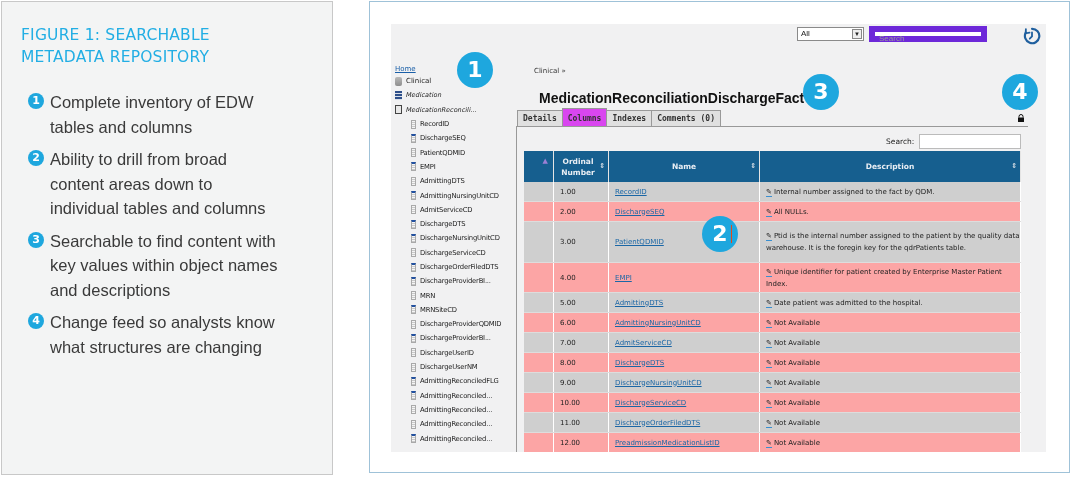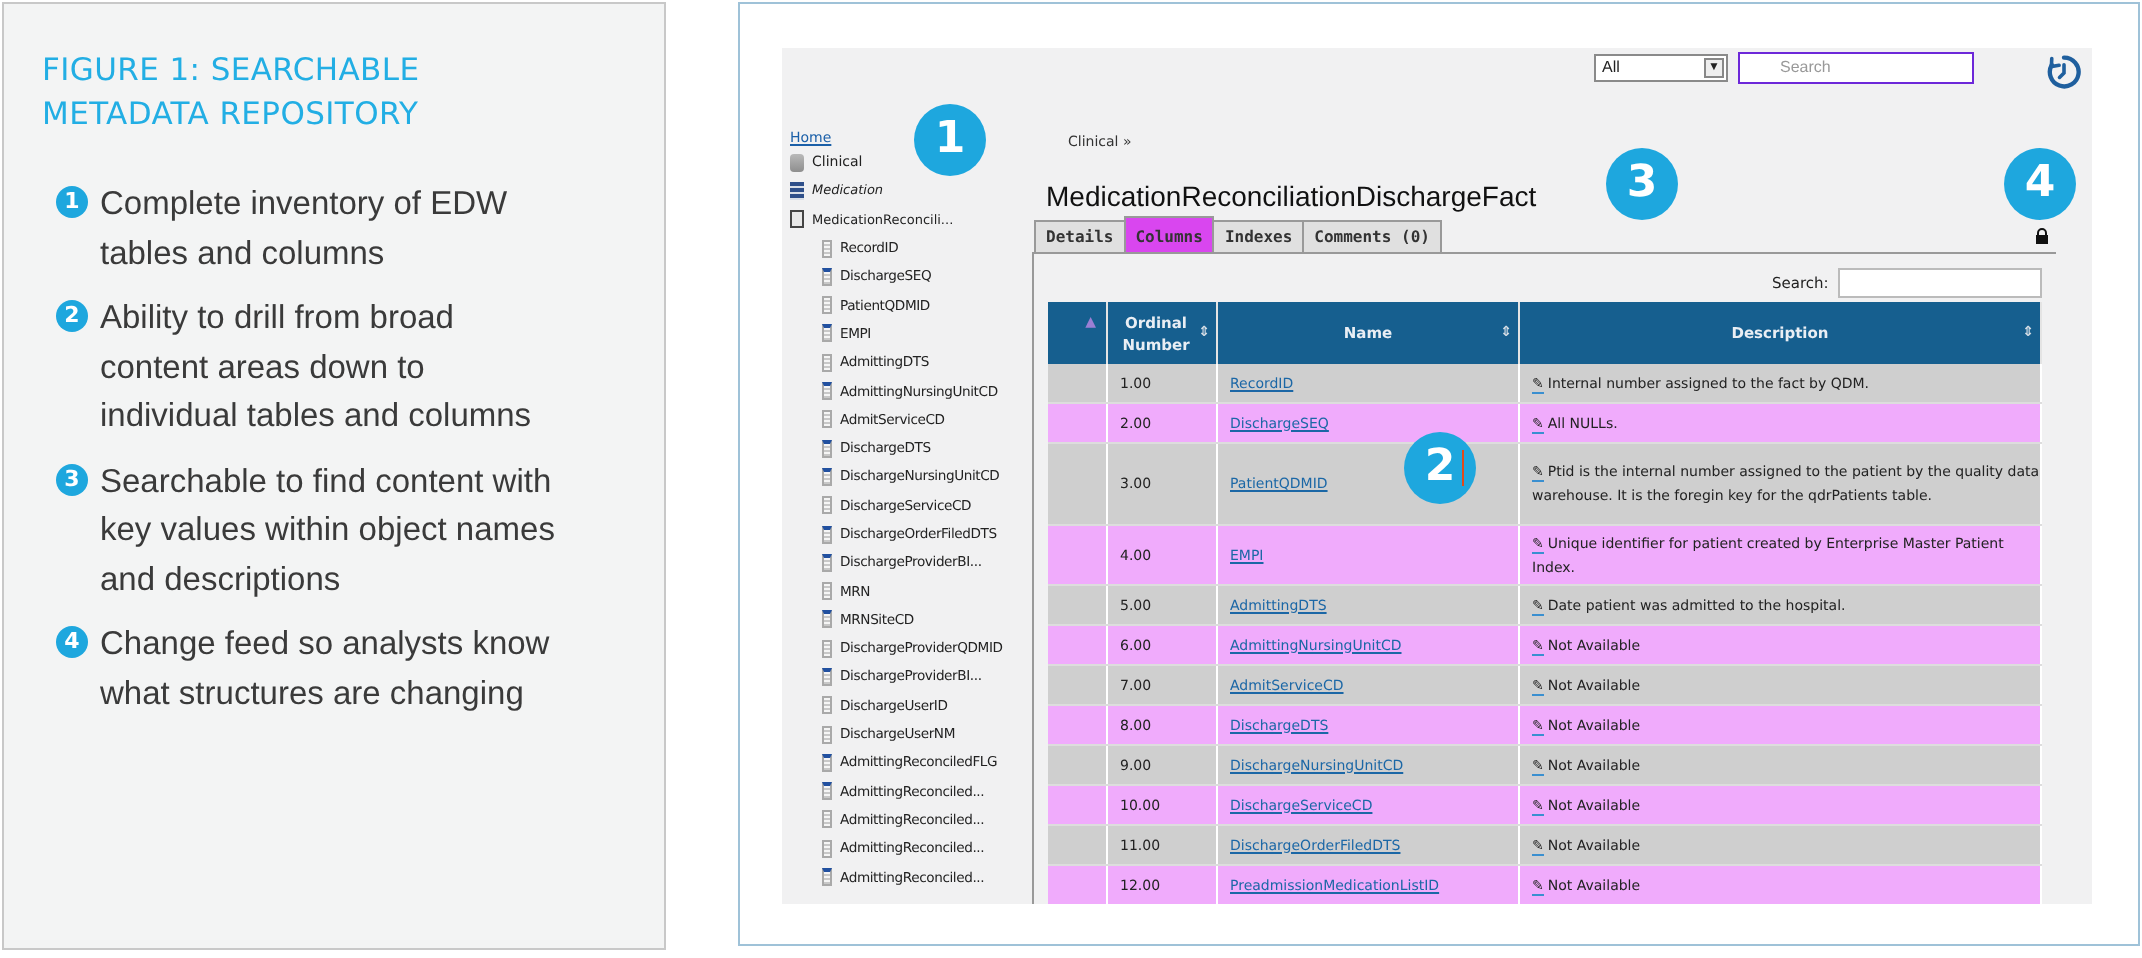--- a/index.html
+++ b/index.html
@@ -9,50 +9,50 @@
   .fig-title{position:absolute;left:19px;top:22px;color:#22aee4;font-family:"DejaVu Sans",sans-serif;font-size:15.5px;line-height:22px;letter-spacing:0.2px;width:300px;}
   .bullets{position:absolute;left:26px;top:88px;width:300px;}
   .bullet{display:flex;align-items:flex-start;margin-bottom:8px;}
   .bullet-num{flex:0 0 16px;width:16px;height:16px;border-radius:50%;background:#1ea7de;color:#fff;font-size:11px;font-weight:bold;text-align:center;line-height:16px;margin-top:3px;margin-right:6px;font-family:"DejaVu Sans",sans-serif;}
   .bullet-text{color:#3a3a3a;font-size:16.5px;line-height:24.5px;width:230px;}
   
   .frame{position:absolute;left:369px;top:1px;width:701px;height:472px;border:1px solid #9fc2d8;box-sizing:border-box;background:#fff;}
   .screen{position:absolute;left:391px;top:24px;width:655px;height:428px;background:#f1f1f2;overflow:hidden;}
   .topbar-select{position:absolute;left:406px;top:3px;width:67px;height:14px;border:1px solid #8a8a8a;background:#fff;box-sizing:border-box;font-size:8px;line-height:12px;padding-left:3px;color:#222;}
   .topbar-select .arrow{position:absolute;right:1px;top:1px;width:10px;height:10px;border:1px solid #888;box-sizing:border-box;background:#eee;font-size:6px;line-height:8px;text-align:center;}
-  .topbar-search{position:absolute;left:478px;top:2px;width:118px;height:16px;border:1px solid #6d28d9;background:#fff;box-sizing:border-box;font-size:8px;line-height:14px;padding-left:20px;color:#999;}
+  .topbar-search{position:absolute;left:478px;top:2px;width:118px;height:16px;border:6px solid #6d28d9;background:#fff;box-sizing:border-box;font-size:8px;line-height:14px;padding-left:4px;color:#999;}
   .clock-icon{position:absolute;left:632px;top:3px;width:18px;height:18px;}
   .tree{position:absolute;left:4px;top:40px;width:120px;font-family:"DejaVu Sans",sans-serif;}
   .tree-home{font-size:7px;color:#1a5fa8;text-decoration:underline;height:10px;line-height:10px;}
   .tree-item{display:flex;align-items:center;height:14.3px;font-size:7px;color:#222;white-space:nowrap;}
   .tree-item.l1{padding-left:0;}
   .tree-item.l2{padding-left:0;font-style:italic;font-size:6.5px;}
-  .tree-item.l3{padding-left:0;font-size:6.5px;}
+  .tree-item.l3{padding-left:0;font-style:italic;font-size:6.5px;}
   .tree-item.l4{padding-left:16px;font-size:6.8px;letter-spacing:-0.2px;}
   .ti-icon{display:inline-block;width:7px;height:9px;margin-right:4px;}
   .ic-db{background:linear-gradient(#b9b9b9,#8e8e8e);border-radius:2px;}
   .ic-tbl{background:repeating-linear-gradient(#2e4f8a 0 2px,#d9dfe8 2px 3px);}
   .ic-fact{border:1px solid #444;background:#e8e8e8;box-sizing:border-box;}
   .ic-col{width:5px;border:1px solid #a9a9a9;background:repeating-linear-gradient(#f5f5f5 0 1px,#c8c8c8 1px 2px);box-sizing:border-box;}
   .ic-col.hot{border-top:2px solid #2150a0;}
   .breadcrumb{position:absolute;left:131px;top:43px;font-size:7px;color:#333;font-family:"DejaVu Sans",sans-serif;margin-left:12px;}
-  .page-title{position:absolute;left:132px;top:66px;font-size:14px;font-weight:normal;color:#111;}
+  .page-title{position:absolute;left:148px;top:66px;font-size:14px;font-weight:bold;color:#111;}
   .tabs{position:absolute;left:126px;top:86px;display:flex;}
   .tab{height:15px;padding:0 5px;border:1px solid #999;border-bottom:none;background:#e0e0e0;font-family:"DejaVu Sans Mono",monospace;font-size:8px;font-weight:bold;line-height:15px;color:#333;margin-right:-1px;}
   .tab.active{background:#d946ef;height:17px;margin-top:-2px;line-height:19px;}
   .content-panel{position:absolute;left:125px;top:102px;width:511px;height:340px;border-left:1px solid #999;border-top:1px solid #999;}
   .tbl-search-label{position:absolute;left:495px;top:113px;font-size:7.5px;color:#222;font-family:"DejaVu Sans",sans-serif;}
   .tbl-search{position:absolute;left:528px;top:110px;width:102px;height:15px;border:1px solid #bbb;background:#fff;box-sizing:border-box;}
   table.grid{position:absolute;left:133px;top:127px;width:497px;border-collapse:collapse;font-family:"DejaVu Sans",sans-serif;}
   table.grid th{background:#165f8f;color:#e9eef4;font-size:7.5px;font-weight:bold;height:31px;border-right:1px solid #e4e4e4;position:relative;text-align:center;padding:0;}
   table.grid th .sort{position:absolute;right:3px;top:11px;font-size:7px;color:#d6dee6;}
   table.grid th.c0 .sort{color:#9b7fd4;right:5px;top:6px;}
   table.grid td{font-size:7px;color:#222;border-right:1px solid #fff;border-bottom:1px solid #ddd;padding:0 0 0 6px;height:17px;vertical-align:middle;}
   table.grid tr.odd td{background:#cfcfcf;}
-  table.grid tr.even td{background:#f0abfc;}
+  table.grid tr.even td{background:#fca5a5;}
   table.grid td.c0{width:23px;}
   table.grid td.c1{width:48px;padding-left:6px;}
   table.grid td.c2{width:144px;}
   table.grid td.c2 a{color:#1b67a6;text-decoration:underline;}
   table.grid td.c3{line-height:12px;padding-top:1px;padding-bottom:1px;}
   .pen{font-size:7px;margin-right:2px;border-bottom:1px solid #3a8fd0;}
   .lock-icon{position:absolute;left:626px;top:90px;width:8px;height:8px;}
   .callout{position:absolute;width:36px;height:36px;border-radius:50%;background:#1ea7de;color:#fff;font-weight:bold;font-size:22px;line-height:36px;text-align:center;font-family:"DejaVu Sans",sans-serif;}
   .cursor{position:absolute;left:731px;top:225px;width:1px;height:18px;background:#e24a1a;}
 </style>

